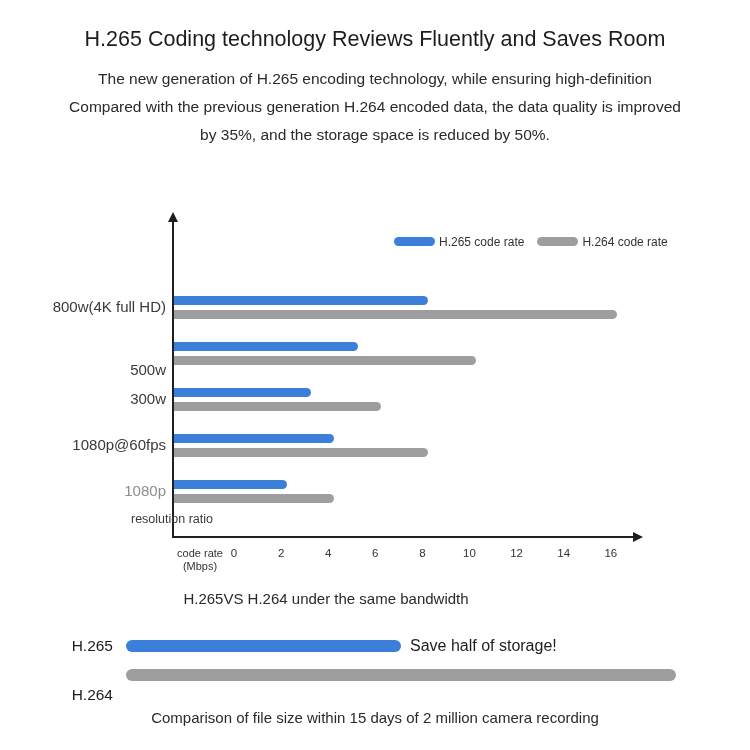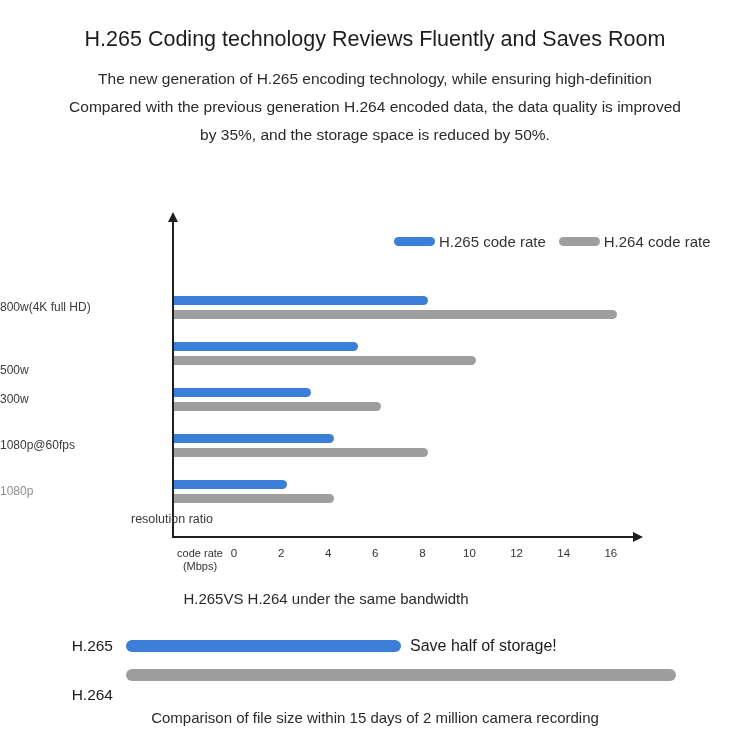--- a/index.html
+++ b/index.html
@@ -14,29 +14,29 @@
   #paragraph{top:65px;left:30px;width:690px;text-align:center;font-size:15.5px;color:#2a2a2a;}
   #paragraph .pline{line-height:28px;height:28px;white-space:nowrap;}
   
   #chart{top:0;left:0;width:750px;height:750px;}
   .axis{background:#1f1f1f;}
   #y-axis{left:172px;top:220px;width:2px;height:318px;}
   #x-axis{left:172px;top:536px;width:462px;height:2px;}
   #y-arrow{left:168px;top:212px;width:0;height:0;border-left:5px solid transparent;border-right:5px solid transparent;border-bottom:10px solid #1f1f1f;}
   #x-arrow{left:633px;top:532px;width:0;height:0;border-top:5px solid transparent;border-bottom:5px solid transparent;border-left:10px solid #1f1f1f;}
   .bar{position:absolute;left:174px;height:9px;border-radius:0 5px 5px 0;}
-  .cat-label{position:absolute;left:0;width:166px;text-align:left;font-size:12px;color:#3a3a3a;line-height:16px;white-space:nowrap;}
+  .cat-label{position:absolute;left:0;width:166px;text-align:right;font-size:15px;color:#3a3a3a;line-height:16px;white-space:nowrap;}
   .cat-label.muted{color:#8e8e8e;}
   #ylabel{left:0;top:512px;width:166px;text-align:right;font-size:12.5px;color:#3a3a3a;padding-left:47px;}
   .tick{position:absolute;top:547px;width:30px;text-align:center;font-size:11.5px;color:#333;}
   #xlabel{left:171px;top:547px;width:58px;text-align:center;font-size:11px;line-height:13px;color:#333;}
   
   #legend{left:394px;top:233px;height:17px;display:flex;align-items:center;}
   .pill{width:41px;height:9px;border-radius:4.5px;display:inline-block;}
-  .legend-label{font-size:15px;color:#333;margin-left:4px;white-space:nowrap;}
+  .legend-label{font-size:12px;color:#333;margin-left:4px;white-space:nowrap;}
   .legend-gap{width:13px;}
   #chart-caption{top:590px;left:0;width:652px;text-align:center;font-size:15px;color:#2a2a2a;}
   
   .row-label{position:absolute;left:38px;width:75px;text-align:right;font-size:15.5px;color:#1d1d1d;line-height:16px;}
   #h265-row-label{top:638px;}
   #h264-row-label{top:687px;}
   .sbar{position:absolute;left:126px;height:12px;border-radius:6px;}
   #storage-bar-h265{top:640px;background:#3c7fd8;}
   #storage-bar-h264{top:669px;background:#9e9e9e;}
   #annotation{left:410px;top:637px;font-size:16px;color:#1d1d1d;white-space:nowrap;}

